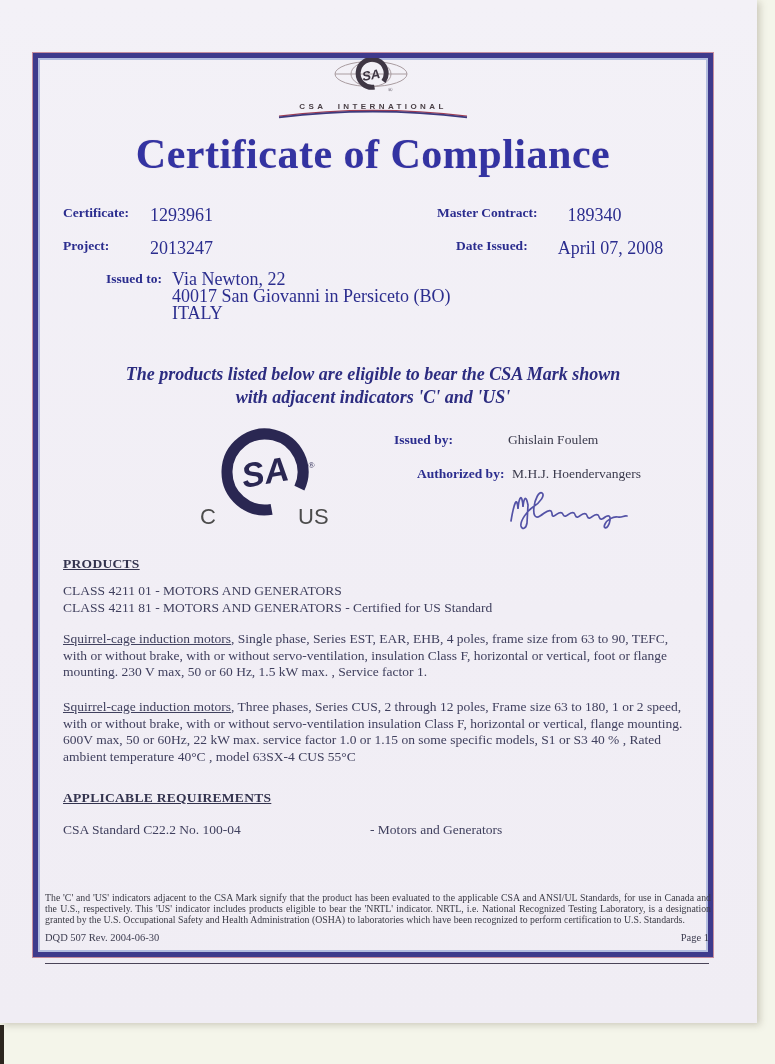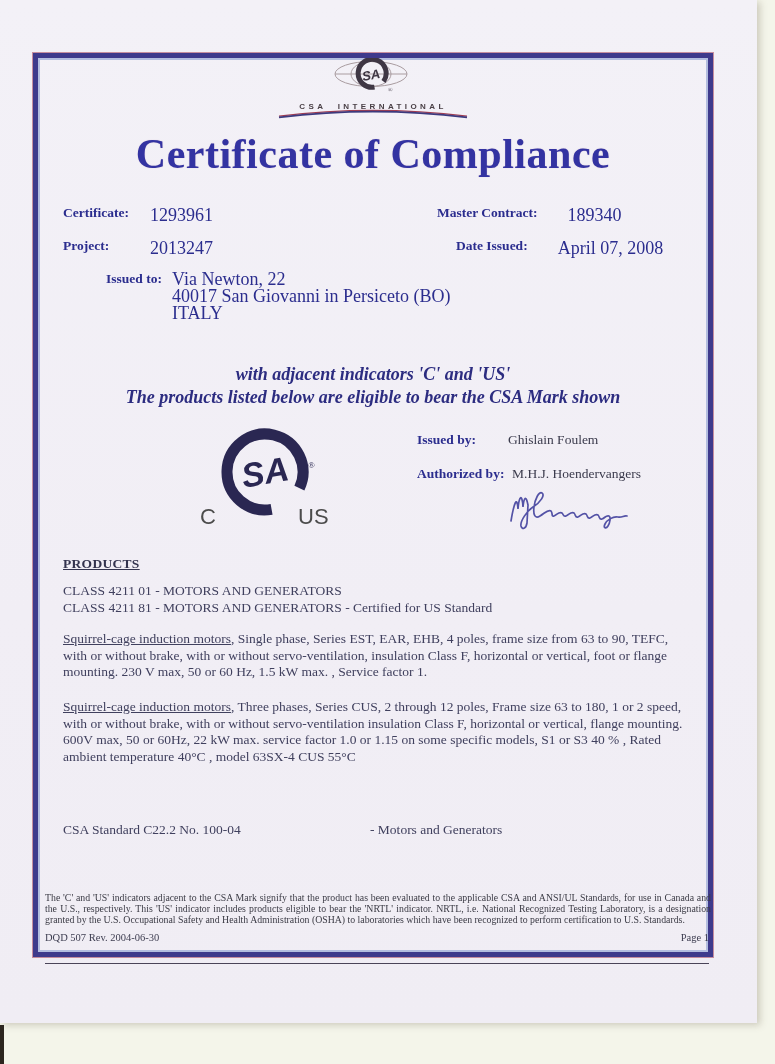--- a/index.html
+++ b/index.html
@@ -98,35 +98,35 @@
     </div>
 
     <div class="abs lbl" style="left:63px;top:271px;margin-left:43px;">Issued to:</div>
     <div class="abs" style="left:152px;top:271px;">
       <span class="addr-line val">Via Newton, 22</span>
       <span class="addr-line val">40017 San Giovanni in Persiceto (BO)</span>
       <span class="addr-line val">ITALY</span>
     </div>
 
     <div class="abs centered statement" style="top:363px;">
+      <div>The products listed below are eligible to bear the CSA Mark shown</div>
       <div>with adjacent indicators 'C' and 'US'</div>
-      <div>The products listed below are eligible to bear the CSA Mark shown</div>
     </div>
 
     <div class="abs" style="left:180px;top:420px;">
       <svg width="168" height="112" viewBox="0 0 168 112">
         <path d="M 91.6,89.4 A 38,38 0 1 1 119.4,68.1" fill="none" stroke="#2a2752" stroke-width="11"></path>
         <text x="85" y="64" text-anchor="middle" font-family="Liberation Sans, sans-serif" font-size="34" font-weight="bold" font-style="italic" fill="#2a2752" transform="rotate(-10 85 52)">SA</text>
         <text x="128" y="48" font-size="9" fill="#2a2752">®</text>
         <text x="20" y="104" font-family="Liberation Sans, sans-serif" font-size="22" fill="#4c4c4c">C</text>
         <text x="118" y="104" font-family="Liberation Sans, sans-serif" font-size="22" fill="#4c4c4c">US</text>
       </svg>
     </div>
 
-    <div class="abs lbl" style="left:417px;top:432px;">Issued by:</div>
+    <div class="abs lbl" style="left:394px;top:432px;">Issued by:</div>
     <div class="abs plainval" style="left:508px;top:432px;">Ghislain Foulem</div>
     <div class="abs lbl" style="left:417px;top:466px;">Authorized by:</div>
     <div class="abs plainval" style="left:512px;top:466px;">M.H.J. Hoendervangers</div>
 
     <div class="abs" style="left:505px;top:485px;">
       <svg width="150" height="48" viewBox="0 0 150 48">
         <path d="M6,36 C9,18 12,10 13,24 C14,12 17,7 18,22 C19,12 21,10 23,20 L22,38 C21,44 17,45 16,41 C15,36 22,26 28,22 C36,17 40,10 37,8 C34,6 30,14 29,22 C28,30 30,34 35,31 C40,28 43,24 46,26 C48,28 46,32 49,31 C52,30 54,26 57,28 C59,30 58,32 61,31 C64,30 66,26 69,28 C71,30 70,33 73,32 C76,31 78,27 81,29 C83,31 82,34 85,33 C88,32 90,28 93,30 C95,32 94,35 97,34 C100,33 101,30 104,31 C106,32 105,38 103,41 C101,44 98,43 100,39 C102,35 108,31 113,32 C117,33 119,30 122,31" fill="none" stroke="#45449e" stroke-width="1.7" stroke-linecap="round" opacity=".92"></path>
       </svg>
     </div>
 
@@ -135,20 +135,21 @@
     <div class="abs body-text" style="left:63px;top:600px;">CLASS 4211 81 - MOTORS AND GENERATORS - Certified for US Standard</div>
 
     <div class="abs body-text" style="left:63px;top:631px;width:632px;">
       <span class="u">Squirrel-cage induction motors</span><span>, Single phase, Series EST, EAR, EHB, 4 poles, frame size from 63 to 90, TEFC, with or without brake, with or without servo-ventilation, insulation Class F, horizontal or vertical, foot or flange mounting. 230 V max, 50 or 60 Hz, 1.5 kW max. , Service factor 1.</span>
     </div>
 
     <div class="abs body-text" style="left:63px;top:699px;width:632px;">
       <span class="u">Squirrel-cage induction motors</span><span>, Three phases, Series CUS, 2 through 12 poles, Frame size 63 to 180, 1 or 2 speed, with or without brake, with or without servo-ventilation insulation Class F, horizontal or vertical, flange mounting. 600V max, 50 or 60Hz, 22 kW max. service factor 1.0  or 1.15 on some specific models, S1 or S3 40 % , Rated ambient temperature 40°C ,  model 63SX-4 CUS  55°C</span>
     </div>
 
+    <div class="abs heading" style="left:63px;top:790px;">APPLICABLE REQUIREMENTS</div>
 
     <div class="req-row body-text" style="top:822px;">
       <span>CSA Standard C22.2 No. 100-04</span>
       <span class="req-desc">- Motors and Generators</span>
     </div>
 
     <div class="abs footnote" style="left:45px;top:893px;width:666px;">The 'C' and 'US' indicators adjacent to the CSA Mark signify that the product has been evaluated to the applicable CSA and ANSI/UL Standards, for use in Canada and the U.S., respectively. This 'US' indicator includes products eligible to bear the 'NRTL' indicator. NRTL, i.e. National Recognized Testing Laboratory, is a designation granted by the U.S. Occupational Safety and Health Administration (OSHA) to laboratories which have been recognized to perform certification to U.S. Standards.</div>
 
     <div class="abs dqd-row">
       <span>DQD 507  Rev. 2004-06-30</span>

